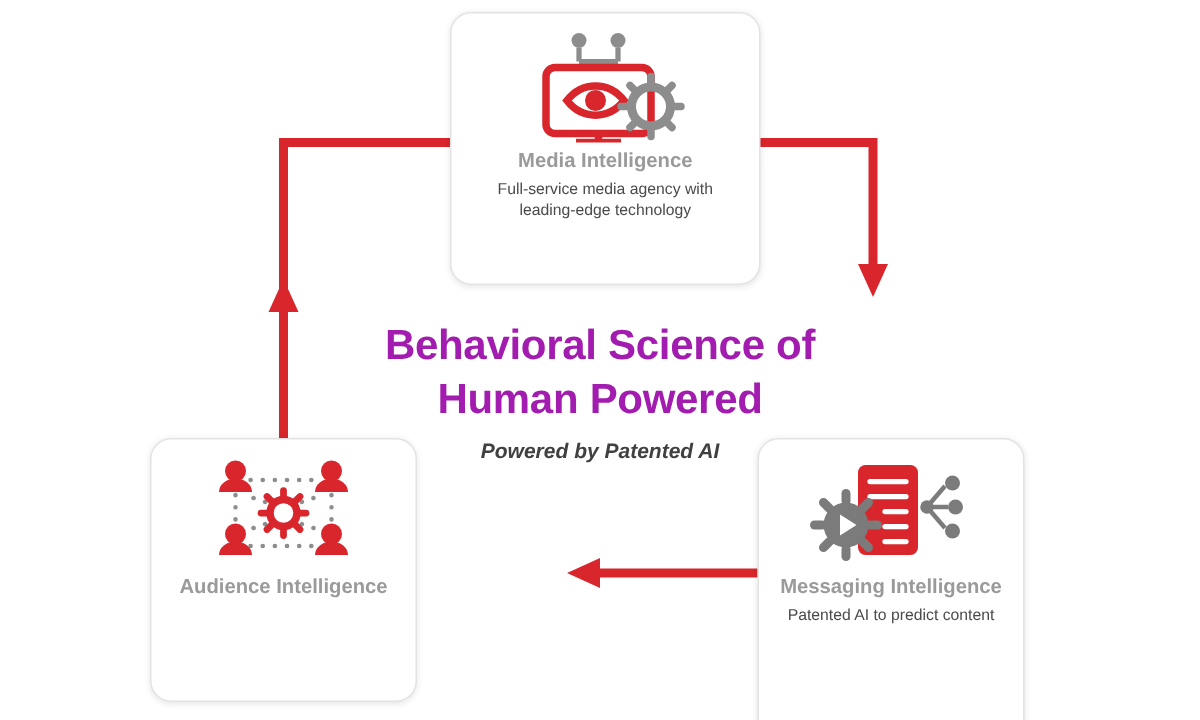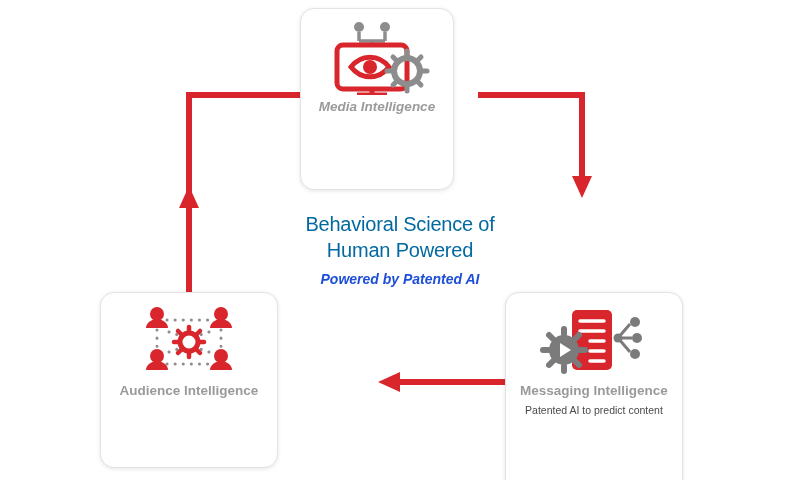--- a/index.html
+++ b/index.html
@@ -22,29 +22,29 @@
 
   
   .center-block {
     position: absolute;
     left: 200px;
     top: 212px;
     width: 400px;
     text-align: center;
   }
   .center-title {
-    color: #0369a1;
-    font-size: 20px;
-    font-weight: normal;
+    color: #a21caf;
+    font-size: 28px;
+    font-weight: bold;
     line-height: 1.28;
     letter-spacing: -0.2px;
   }
   .center-sub {
     margin-top: 8px;
-    color: #1d4ed8;
+    color: #404040;
     font-size: 14px;
     font-style: italic;
     font-weight: bold;
   }
 
   
   .card {
     position: absolute;
     background: #ffffff;
     border: 1px solid #e3e3e3;
@@ -67,21 +67,21 @@
     margin-top: 2px;
   }
   .card-desc {
     color: #4a4a4a;
     font-size: 10.5px;
     line-height: 1.35;
     margin-top: 5px;
     padding: 0 12px;
   }
 
-  #card-media     { left: 300px; top: 8px;   width: 154px; height: 182px; font-style: italic; }
+  #card-media     { left: 300px; top: 8px;   width: 207px; height: 182px; }
   #card-messaging { left: 505px; top: 292px; width: 178px; height: 220px; }
   #card-audience  { left: 100px; top: 292px; width: 178px; height: 176px; }
 
   
   #connectors {
     position: absolute;
     left: 0; top: 0;
     width: 800px; height: 480px;
     pointer-events: none;
   }
@@ -135,20 +135,22 @@
             <line x1="-14" y1="-14" x2="-10" y2="-10"></line>
             <line x1="10" y1="10" x2="14" y2="14"></line>
             <line x1="10" y1="-10" x2="14" y2="-14"></line>
             <line x1="-14" y1="14" x2="-10" y2="10"></line>
           </g>
         </g>
       </svg>
     </div>
     <div class="card-title">Media Intelligence</div>
     <div class="card-desc">
+      <div>Full-service media agency with</div>
+      <div>leading-edge technology</div>
     </div>
   </div>
 
   <div class="card" id="card-messaging">
     <div class="card-icon">
       <svg width="112" height="72" viewBox="0 0 112 72">
 
         <rect x="34" y="4" width="40" height="60" rx="5" fill="#d8262c"></rect>
         <g stroke="#ffffff" stroke-width="3.5" stroke-linecap="round">
           <line x1="42" y1="15" x2="66" y2="15"></line>

